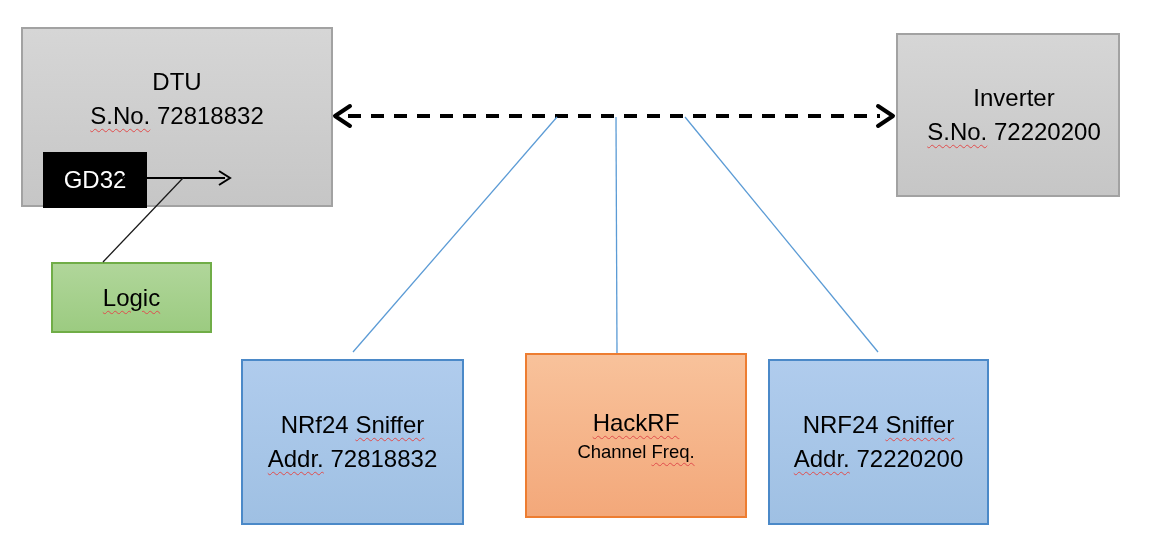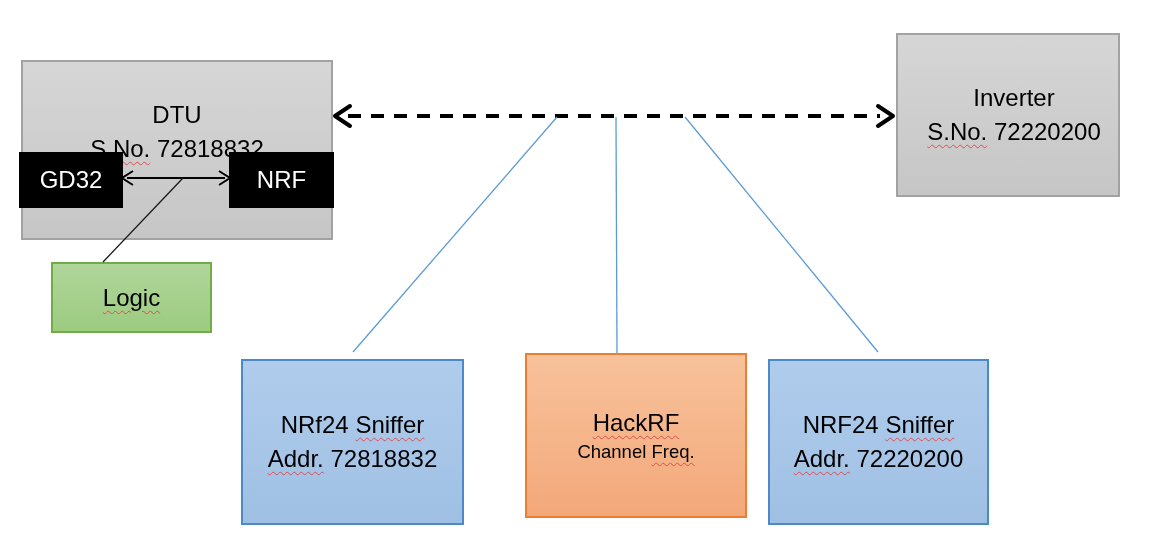--- a/index.html
+++ b/index.html
@@ -5,50 +5,47 @@
   html,body{margin:0;padding:0;background:#fff;}
   .canvas{
     position:relative;width:1157px;height:543px;background:#ffffff;
     font-family:"Liberation Sans",sans-serif;color:#000;overflow:hidden;
   }
   .box{
     position:absolute;display:flex;flex-direction:column;align-items:center;
     justify-content:center;text-align:center;box-sizing:border-box;
   }
   .gray{background:linear-gradient(#d6d6d6,#c6c6c6);border:2px solid #a2a2a2;z-index:1;}
-  .black{background:#000;color:#fff;z-index:3;}
+  .black{background:#000;color:#fff;z-index:3;margin-left:24px;}
   .green{background:linear-gradient(#b0d69a,#9ccb81);border:2px solid #70ad47;z-index:1;margin-left:30px;}
   .blue{background:linear-gradient(#b0cced,#9fc0e3);border:2px solid #4b89c8;z-index:1;margin-top:7px;}
   .orange{background:linear-gradient(#f8c29b,#f3a87a);border:2px solid #ed7d31;z-index:1;margin-left:20px;}
   .line{font-size:24px;line-height:34px;white-space:nowrap;}
   .line.sm{font-size:18.5px;line-height:26px;}
   .sq{
     text-decoration-line:underline;text-decoration-style:wavy;
     text-decoration-color:#e04c4c;text-decoration-thickness:1px;
     text-underline-offset:4px;
   }
   svg.connectors{position:absolute;left:0;top:0;z-index:4;pointer-events:none;}
 </style>
 </head>
 <body>
 
 <div class="canvas">
 
-  <div class="box gray" style="left:21px;top:27px;width:312px;height:180px;padding-bottom:36px;margin-top:33px;">
+  <div class="box gray" style="left:21px;top:27px;width:312px;height:180px;padding-bottom:36px;">
     <div class="line"><span>DTU</span></div>
     <div class="line"><span class="sq">S.No.</span> <span>72818832</span></div>
   </div>
 
   <div class="box black" style="left:19px;top:152px;width:104px;height:56px;">
     <div class="line">GD32</div>
   </div>
 
-  <div class="box black" style="left:229px;top:152px;width:105px;height:56px;">
-    <div class="line">NRF</div>
-  </div>
 
   <div class="box green" style="left:21px;top:262px;width:161px;height:71px;">
     <div class="line"><span class="sq">Logic</span></div>
   </div>
 
   <div class="box gray" style="left:896px;top:33px;width:224px;height:164px;padding-left:12px;">
     <div class="line"><span>Inverter</span></div>
     <div class="line"><span class="sq">S.No.</span> <span>72220200</span></div>
   </div>
 

